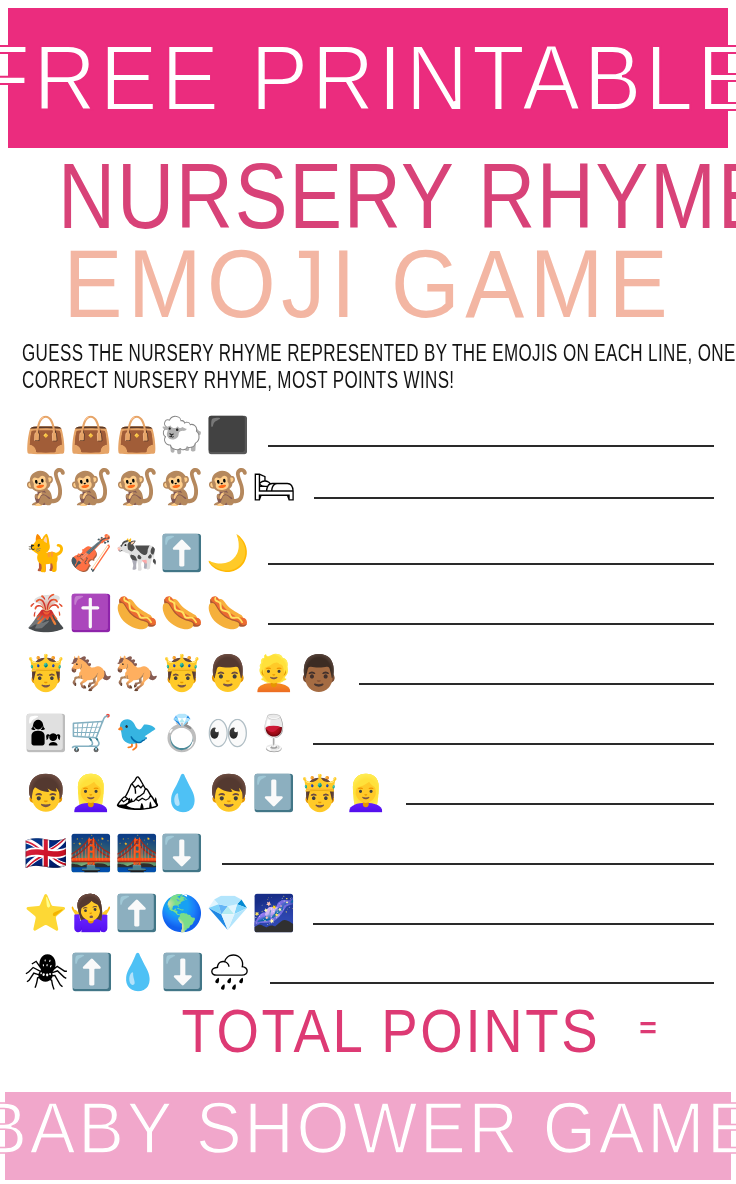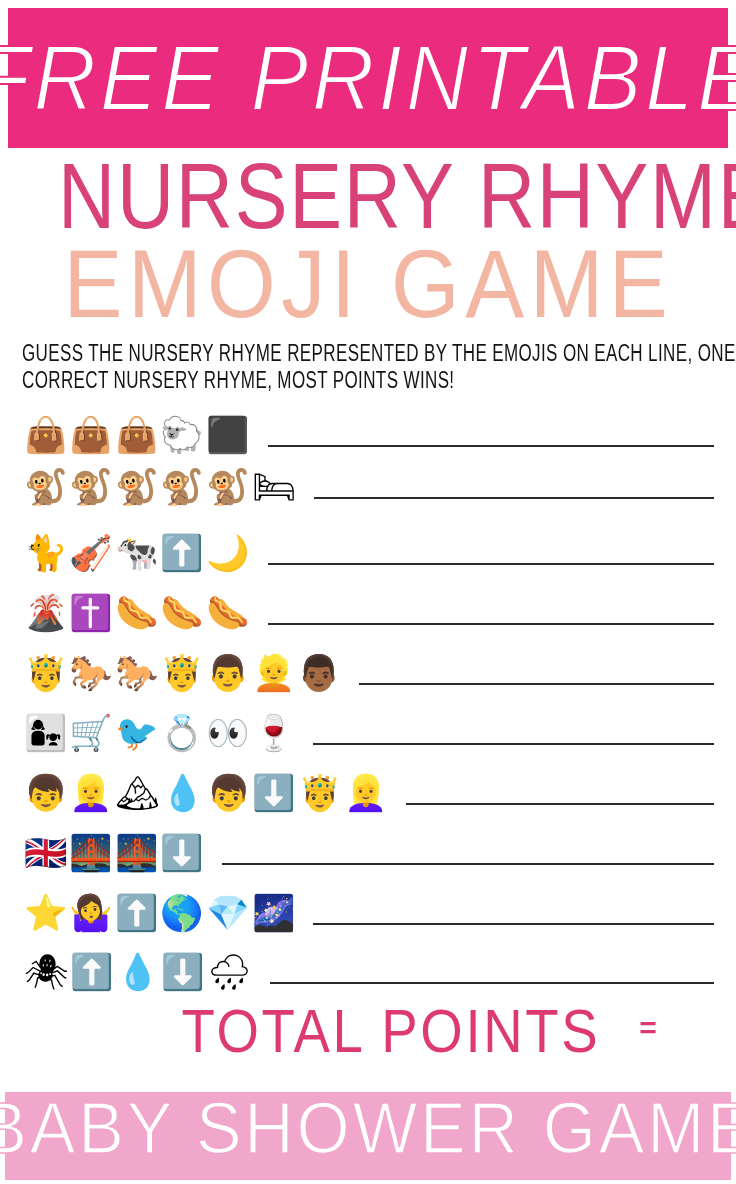--- a/index.html
+++ b/index.html
@@ -7,21 +7,21 @@
     position:relative;
     width:736px;height:1184px;
     background:#ffffff;
     font-family:"Liberation Sans", sans-serif;
     overflow:hidden;
   }
   
   .top-banner{
     position:absolute;left:8px;top:8px;width:720px;height:140px;
     background:#EB2C7E;
-    display:flex;align-items:center;justify-content:center;font-style:italic;
+    display:flex;align-items:center;justify-content:center;
   }
   .top-banner .banner-text{
     color:#ffffff;
     font-size:92px;
     letter-spacing:4px;
     white-space:nowrap;
     transform:scaleX(0.94);
     -webkit-text-stroke:2px #EB2C7E;
     line-height:1;
   }

